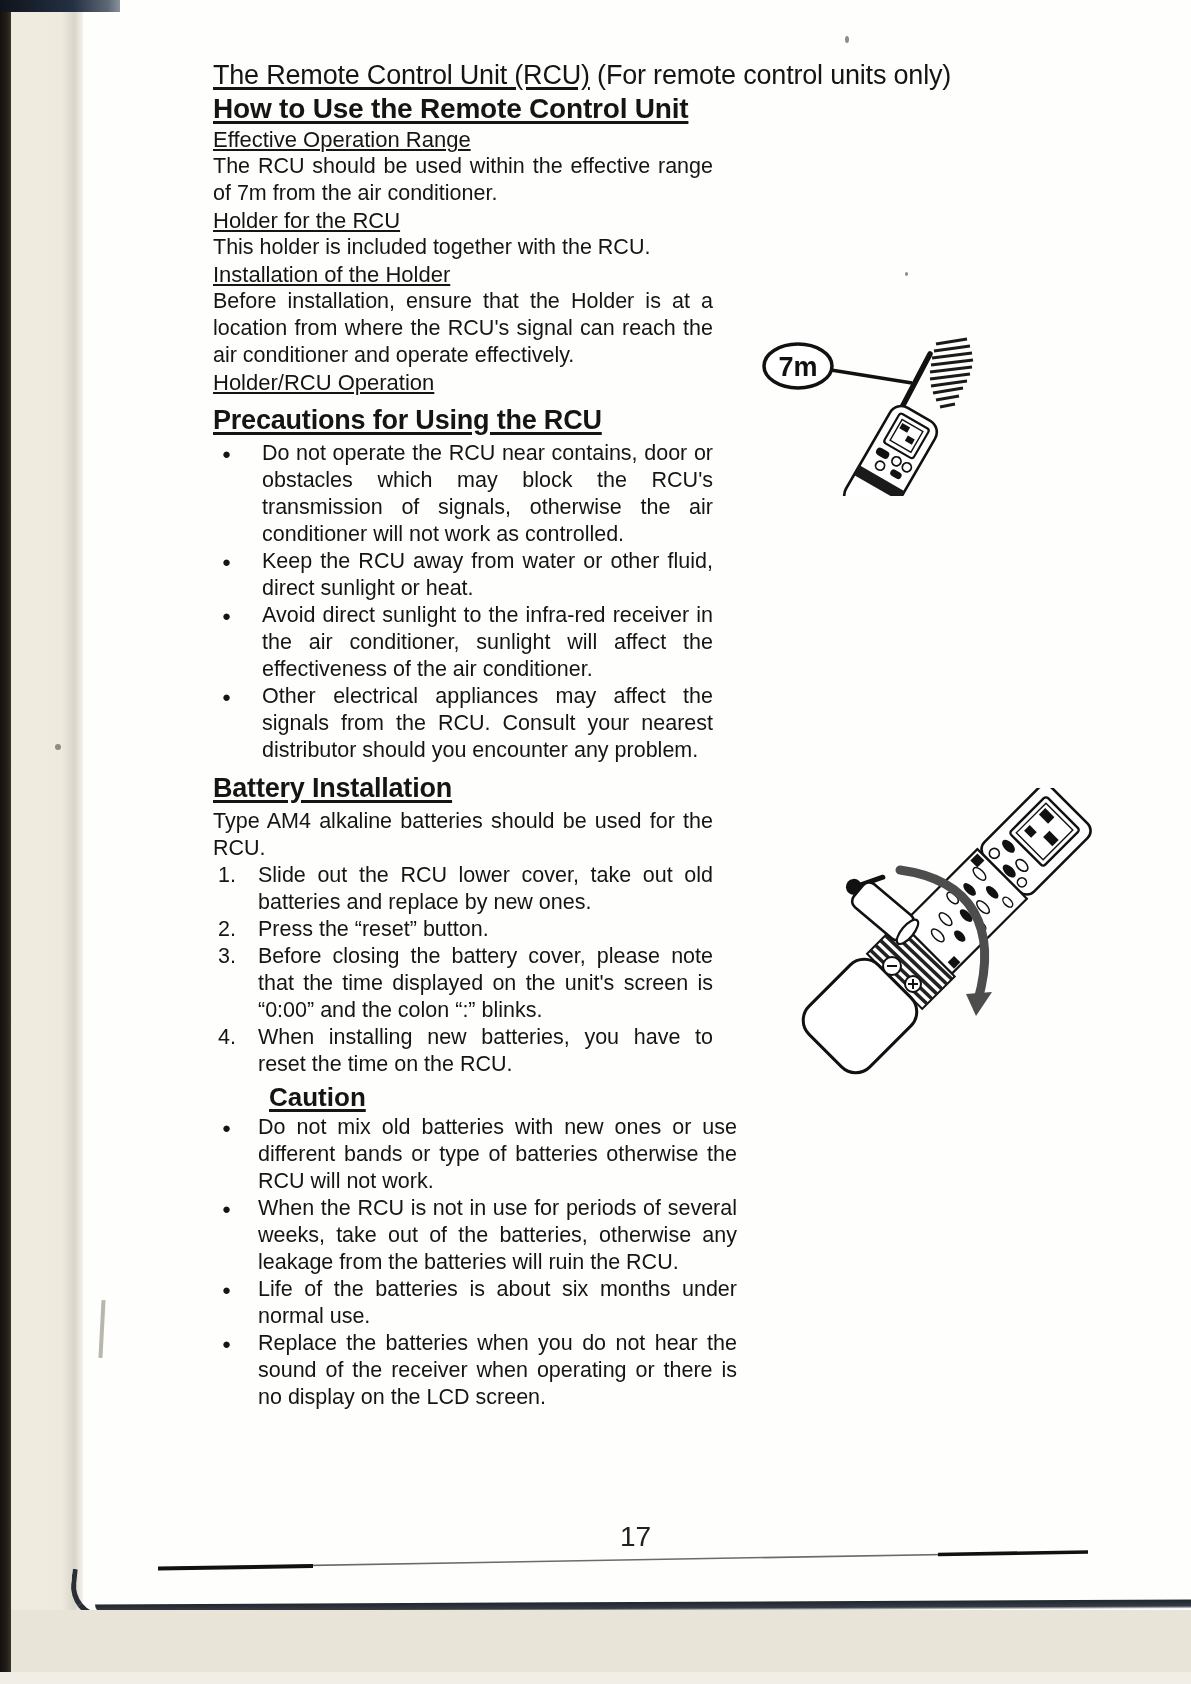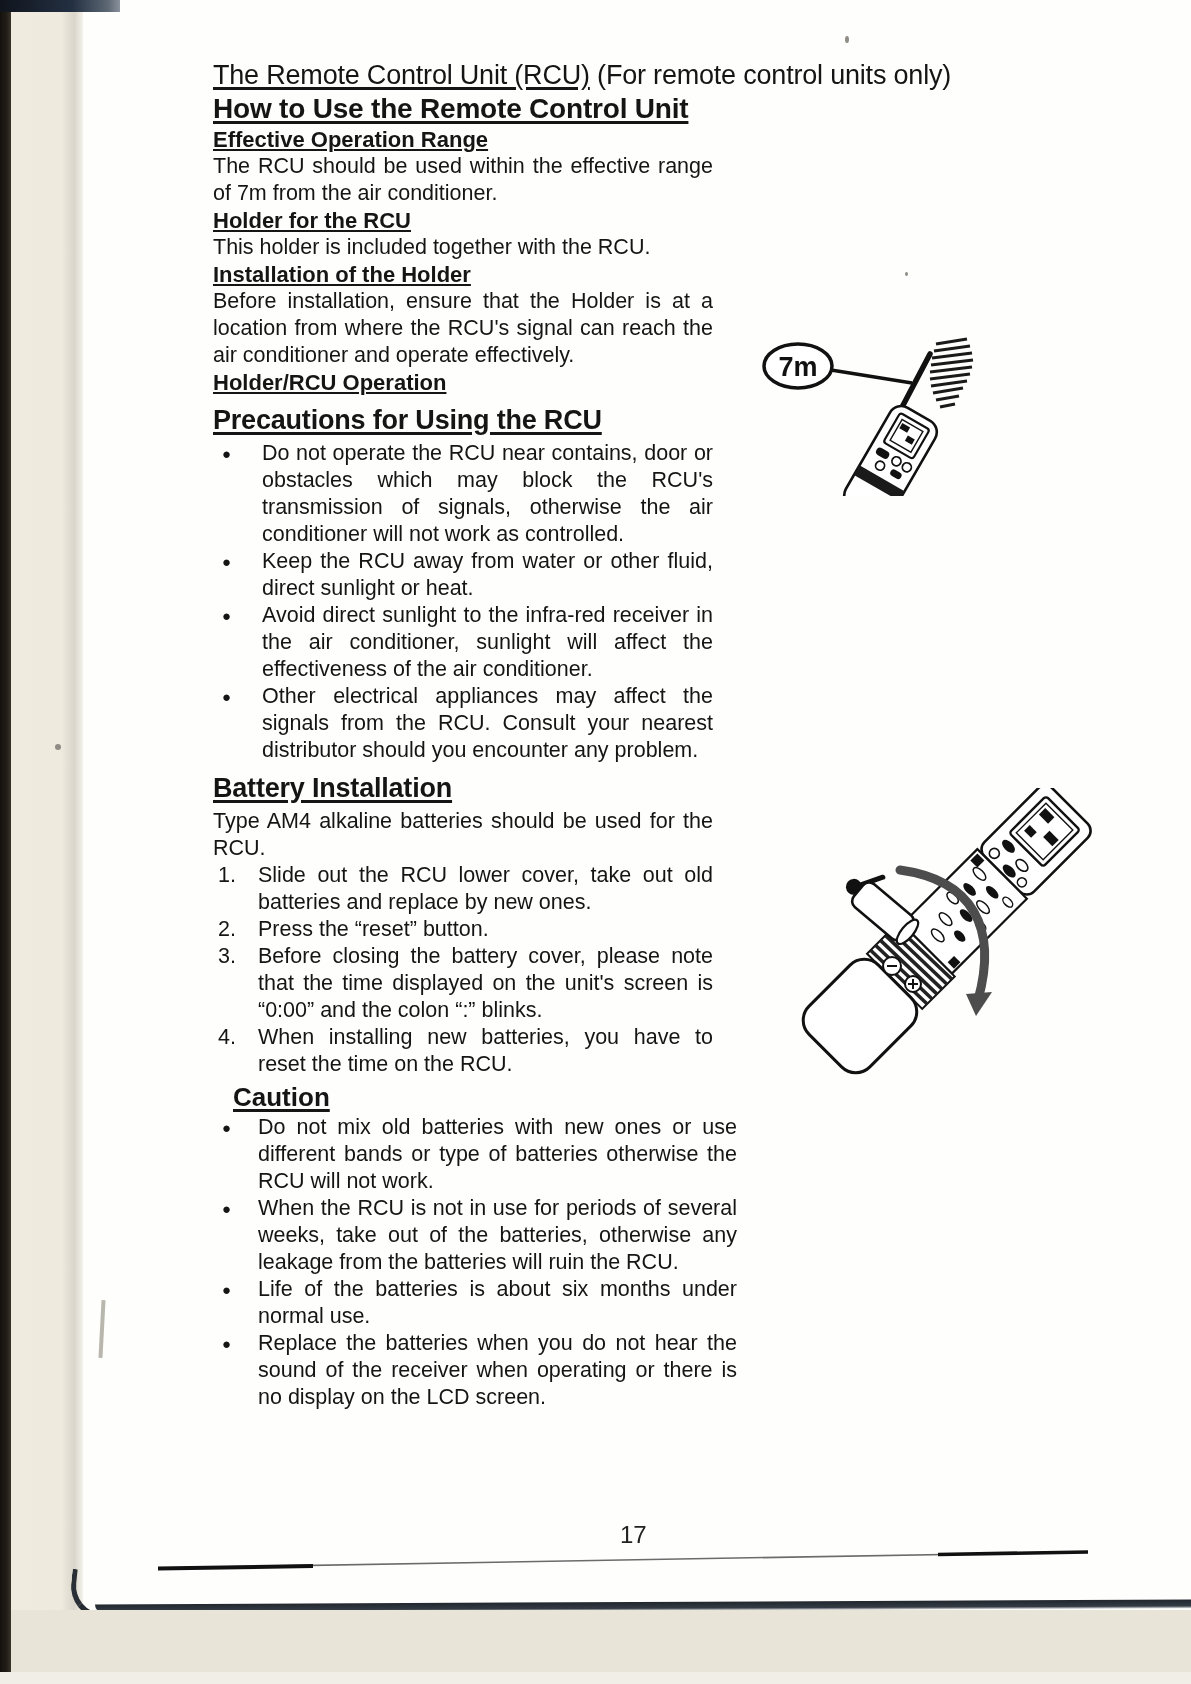--- a/index.html
+++ b/index.html
@@ -25,33 +25,33 @@
   .page-face{position:absolute;left:83px;top:0;width:1108px;height:1604px;background:#fefefd;}
   .speck{position:absolute;background:#8f8c86;border-radius:50%;}
   .dash-mark{position:absolute;left:100px;top:1300px;width:4px;height:58px;background:#b9b6ad;transform:rotate(3deg);}
   
   .content{position:absolute;left:213px;top:58px;width:500px;
     font-size:21.5px;line-height:27px;color:#151515;}
   .title-line{white-space:nowrap;font-size:27px;line-height:34px;letter-spacing:-0.2px;}
   .title-main{font-weight:normal;text-decoration:underline;text-decoration-thickness:2.5px;text-underline-offset:3px;}
   .subtitle{margin:0;font-size:28px;line-height:34px;font-weight:bold;
     text-decoration:underline;text-decoration-thickness:2.5px;text-underline-offset:3px;letter-spacing:-0.2px;}
-  .small-head{margin:0;font-size:22px;line-height:27px;font-weight:bold;
+  .small-head{margin:0;font-size:22px;line-height:27px;font-weight:normal;
     text-decoration:underline;text-decoration-thickness:2px;text-underline-offset:2px;}
   .big-head{margin:6px 0 2px 0;font-size:27px;line-height:36px;font-weight:bold;
     text-decoration:underline;text-decoration-thickness:2.5px;text-underline-offset:3px;letter-spacing:-0.2px;}
   .body-p{margin:0;text-align:justify;}
   .li{display:flex;margin:0;}
   .lm{flex:0 0 40px;padding-left:9px;font-size:15px;line-height:27px;}
   .nm{flex:0 0 40px;padding-left:5px;}
   .lt{flex:1;margin:0;text-align:justify;}
   .caution-block{width:524px;}
-  .caution-head{margin:2px 0 0 20px;font-size:26px;line-height:34px;font-weight:bold;
+  .caution-head{margin:2px 0 0 56px;font-size:26px;line-height:34px;font-weight:bold;
     text-decoration:underline;text-decoration-thickness:2.5px;text-underline-offset:3px;}
-  .page-number{position:absolute;left:620px;top:1521px;font-size:24px;color:#222;}
+  .page-number{position:absolute;left:620px;top:1521px;font-size:28px;color:#222;}
   .figure{position:absolute;}
   .fig-range{left:760px;top:326px;}
   .fig-battery{left:788px;top:788px;}
   .rule-svg{position:absolute;left:148px;top:1542px;}
 </style>
 </head>
 <body>
 
 <div class="page-face"></div>
 <div class="edge-left-black"></div>

